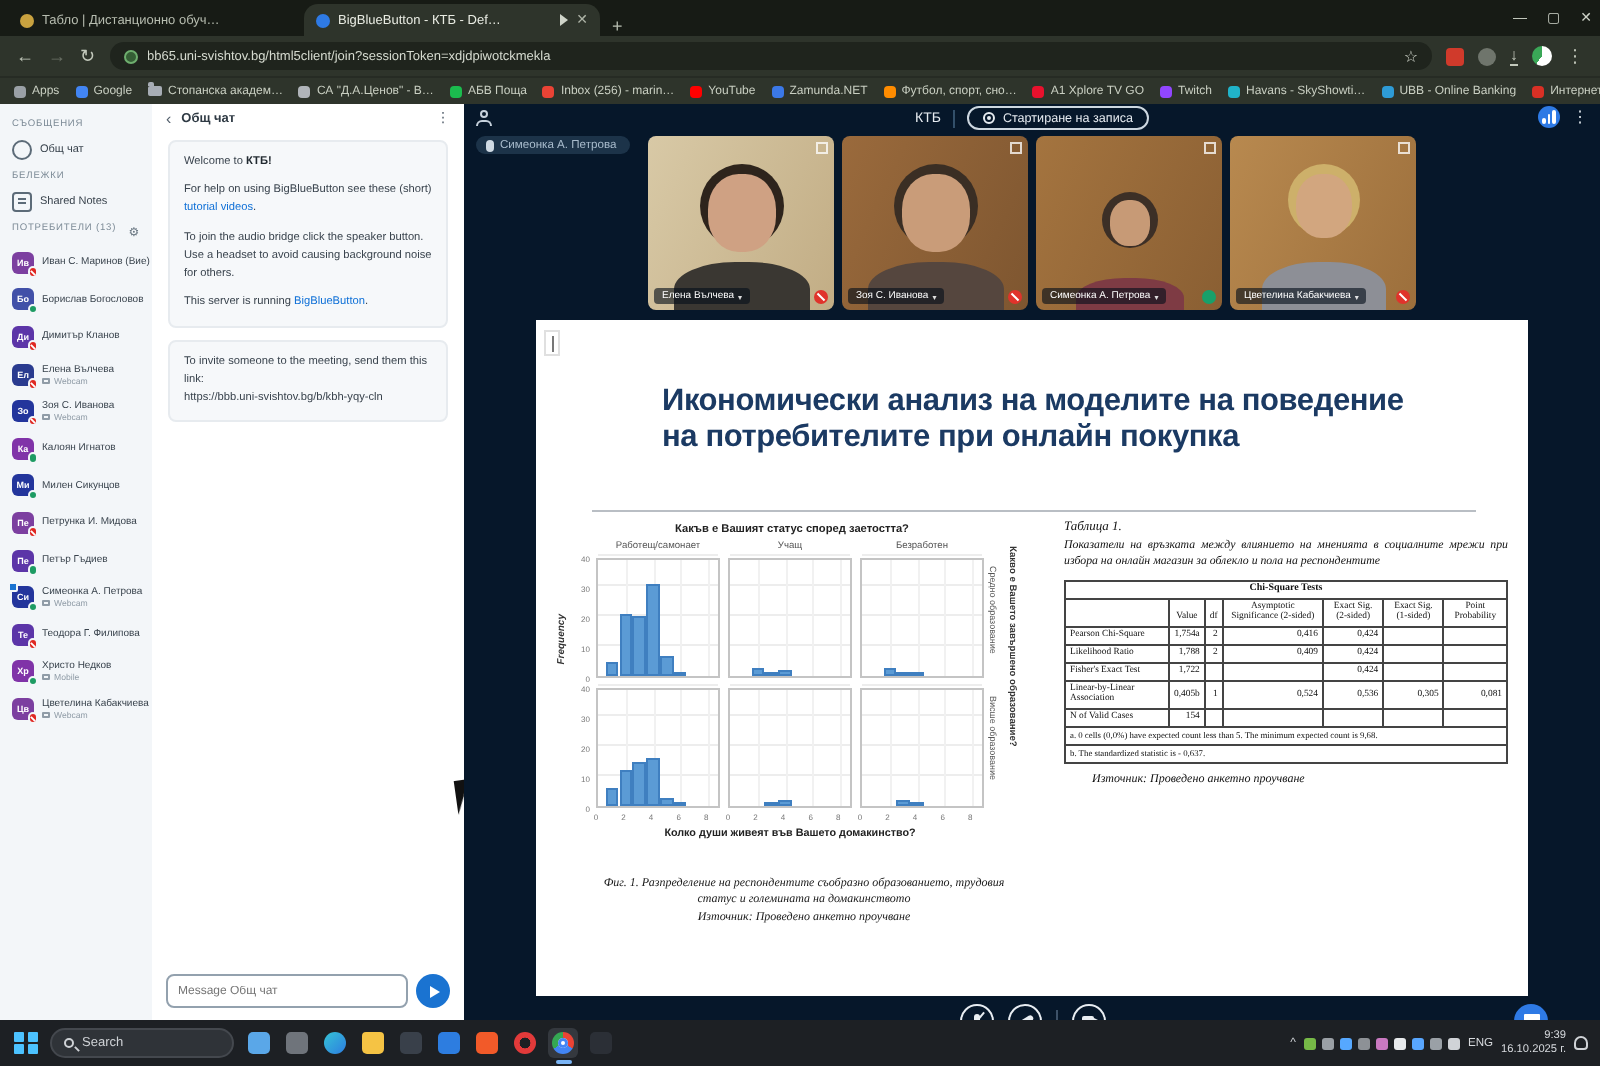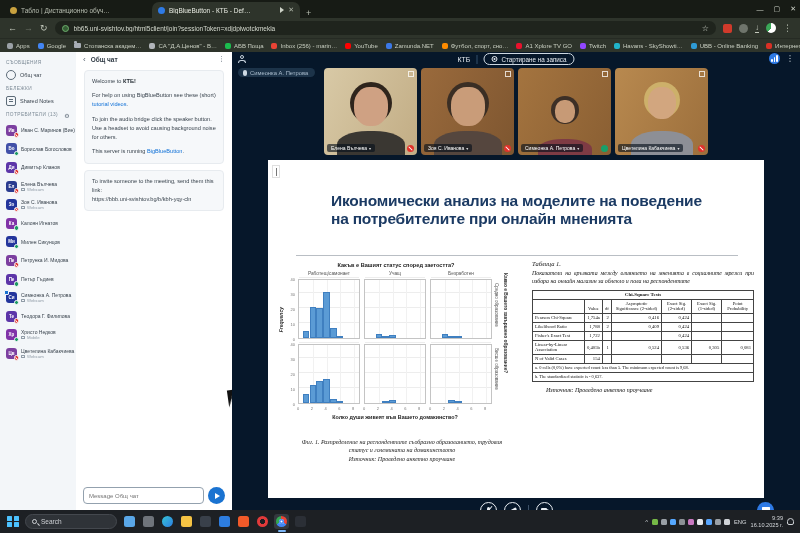--- a/index.html
+++ b/index.html
@@ -533,21 +533,21 @@
           <div class="cam-mic muted"></div>
         </div>
       </div>
     <div id="stage">
       <div id="slide">
         <div id="slide-handle">
             <i></i>
           </div>
         <div id="s-title">
           <div>Икономически анализ на моделите на поведение</div>
-          <div>на потребителите при онлайн мненията</div>
+          <div>на потребителите при онлайн покупка</div>
         </div>
         <div id="s-rule"></div>
 
         <div id="fig1-chart">
             <div class="ch-title">Какъв е Вашият статус според заетостта?</div>
             <div class="ch-colhead" style="left: 14px; top: 9px; width: 62px;">Работещ/самонает</div>
             <div class="ch-colhead" style="left: 80px; top: 9px; width: 62px;">Учащ</div>
             <div class="ch-colhead" style="left: 146px; top: 9px; width: 62px;">Безработен</div>
             <div class="rowlab" style="left: 210px; top: 21px;">Средно образование</div>
             <div class="ytick" style="left: 1px; top: 15px;">40</div>

